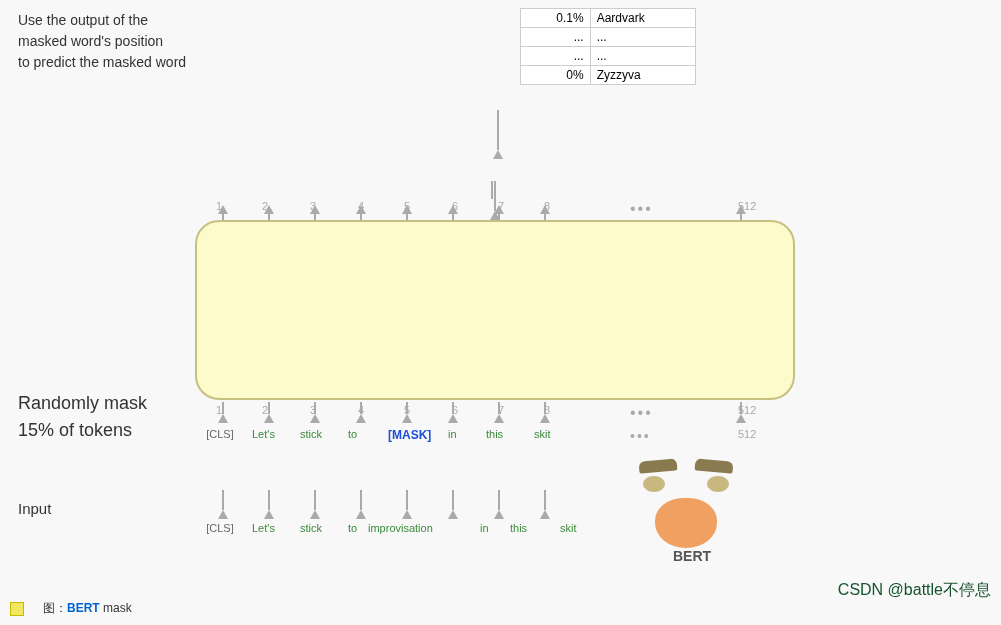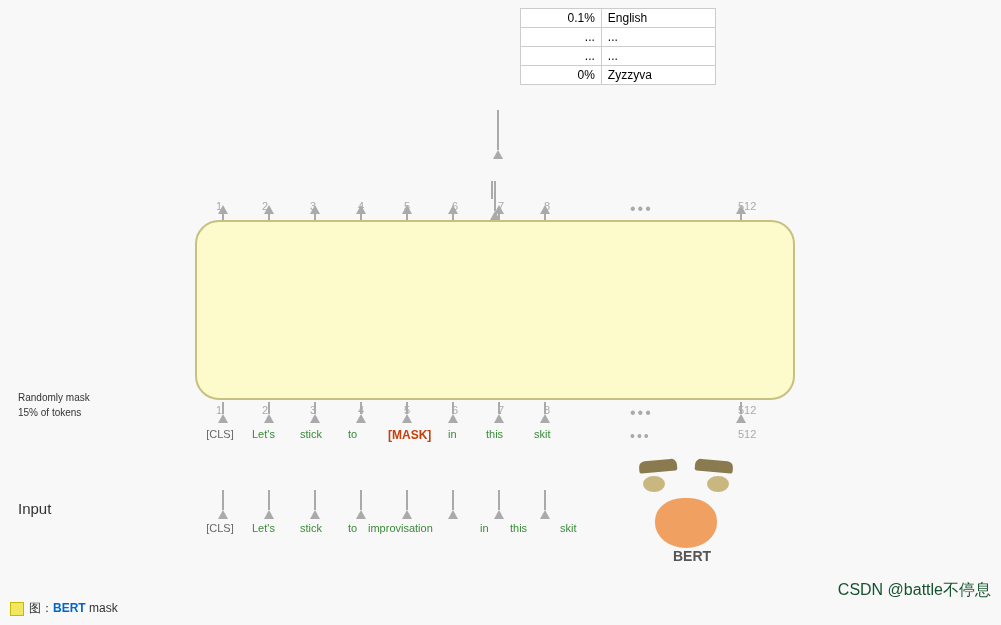--- a/index.html
+++ b/index.html
@@ -30,21 +30,21 @@
       font-size: 14px;
       line-height: 1.5;
       color: #333;
     }
 
     .annotation-randomly {
       position: absolute;
       left: 18px;
       top: 390px;
       width: 160px;
-      font-size: 10px;
+      font-size: 18px;
       line-height: 1.5;
       color: #333;
     }
 
     .annotation-input {
       position: absolute;
       left: 18px;
       top: 500px;
       font-size: 15px;
       color: #333;
@@ -62,21 +62,21 @@
       position: absolute;
       top: 30px;
       left: 310px;
       font-size: 12px;
       color: #555;
       line-height: 1.5;
     }
 
     .output-table table {
       border-collapse: collapse;
-      width: 196px;
+      width: 176px;
     }
 
     .output-table table td {
       padding: 2px 6px;
       font-size: 12px;
       border: 1px solid #ccc;
       background: #fff;
     }
 
     .output-table table tr.highlighted td {
@@ -206,21 +206,21 @@
 
     
     .footer {
       position: absolute;
       bottom: 8px;
       left: 10px;
       font-size: 12px;
       color: #333;
       display: flex;
       align-items: center;
-      gap: 5px;
+      gap: 19px;
     }
 
     .footer-right {
       position: absolute;
       bottom: 24px;
       right: 10px;
       font-size: 16px;
       color: #14532d;
     }
 
@@ -255,28 +255,33 @@
       display: flex;
       flex-direction: column;
       align-items: center;
     }
   </style>
 </head>
 <body>
 
 <div class="diagram-container">
 
+  <div class="annotation-mask">
+    <span style="white-space: pre-line;">Use the output of the
+masked word's position
+to predict the masked word</span>
+  </div>
 
 
   <div class="output-table">
     <table>
       <tbody>
           <tr>
         <td class="percent">0.1%</td>
-        <td>English</td>
+        <td>Aardvark</td>
       </tr>
       <tr>
         <td class="percent">...</td>
         <td>...</td>
       </tr>
       <tr>
         <td class="percent">...</td>
         <td>...</td>
       </tr>
       <tr>
@@ -426,21 +431,21 @@
 
   <div class="annotation-randomly">
     Randomly mask<br>15% of tokens
   </div>
 
   <div style="position:absolute; top:428px; left:200px;">
     <span style="position:absolute; left:4px; font-size:11px; color:#666; text-align:center; width:32px;">[CLS]</span>
     <span style="position:absolute; left:52px; font-size:11px; color:#3a8a3a;">Let's</span>
     <span style="position:absolute; left:100px; font-size:11px; color:#3a8a3a;">stick</span>
     <span style="position:absolute; left:148px; font-size:11px; color:#3a8a3a;">to</span>
-    <span style="position:absolute; left:188px; font-size:12px; color:#c2410c; font-weight:bold;">[MASK]</span>
+    <span style="position:absolute; left:188px; font-size:12px; color:#1d4ed8; font-weight:bold;">[MASK]</span>
     <span style="position:absolute; left:248px; font-size:11px; color:#3a8a3a;">in</span>
     <span style="position:absolute; left:286px; font-size:11px; color:#3a8a3a;">this</span>
     <span style="position:absolute; left:334px; font-size:11px; color:#3a8a3a;">skit</span>
     <span style="position:absolute; left:430px; font-size:14px; color:#aaa; letter-spacing:2px;">•••</span>
     <span style="position:absolute; left:538px; font-size:11px; color:#aaa;">512</span>
   </div>
 
   <div class="annotation-input">Input</div>
 
   <div>

